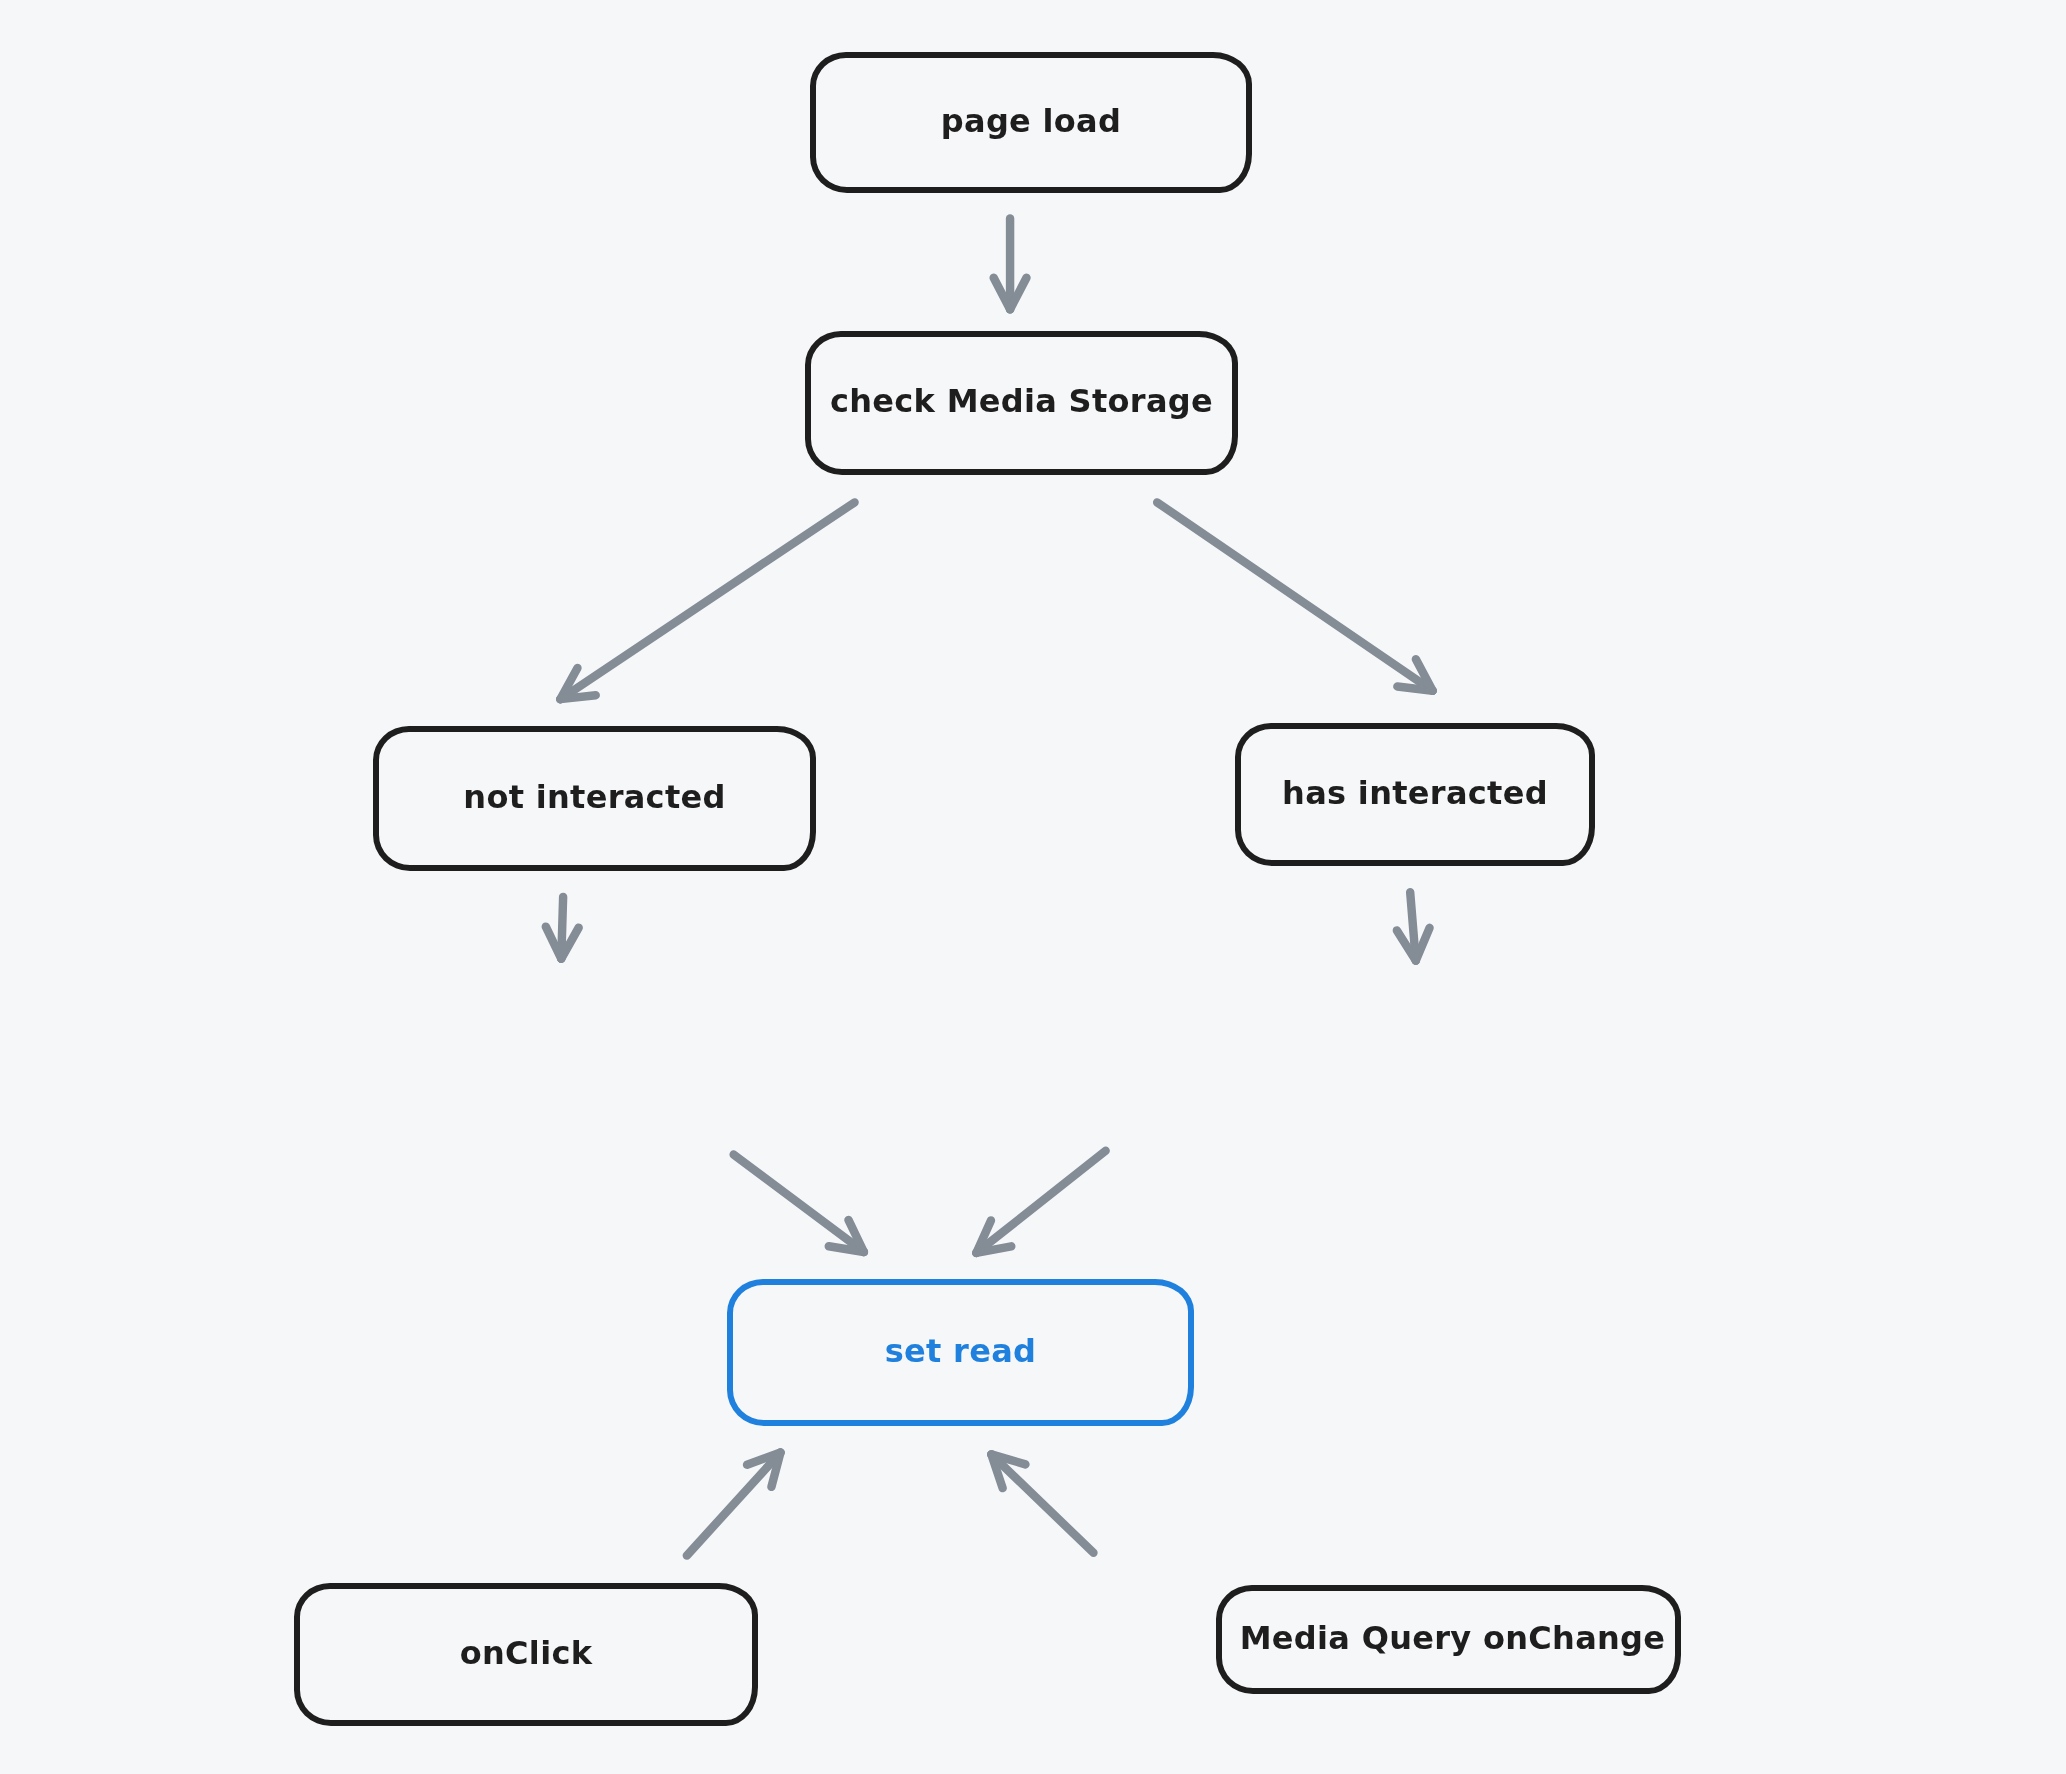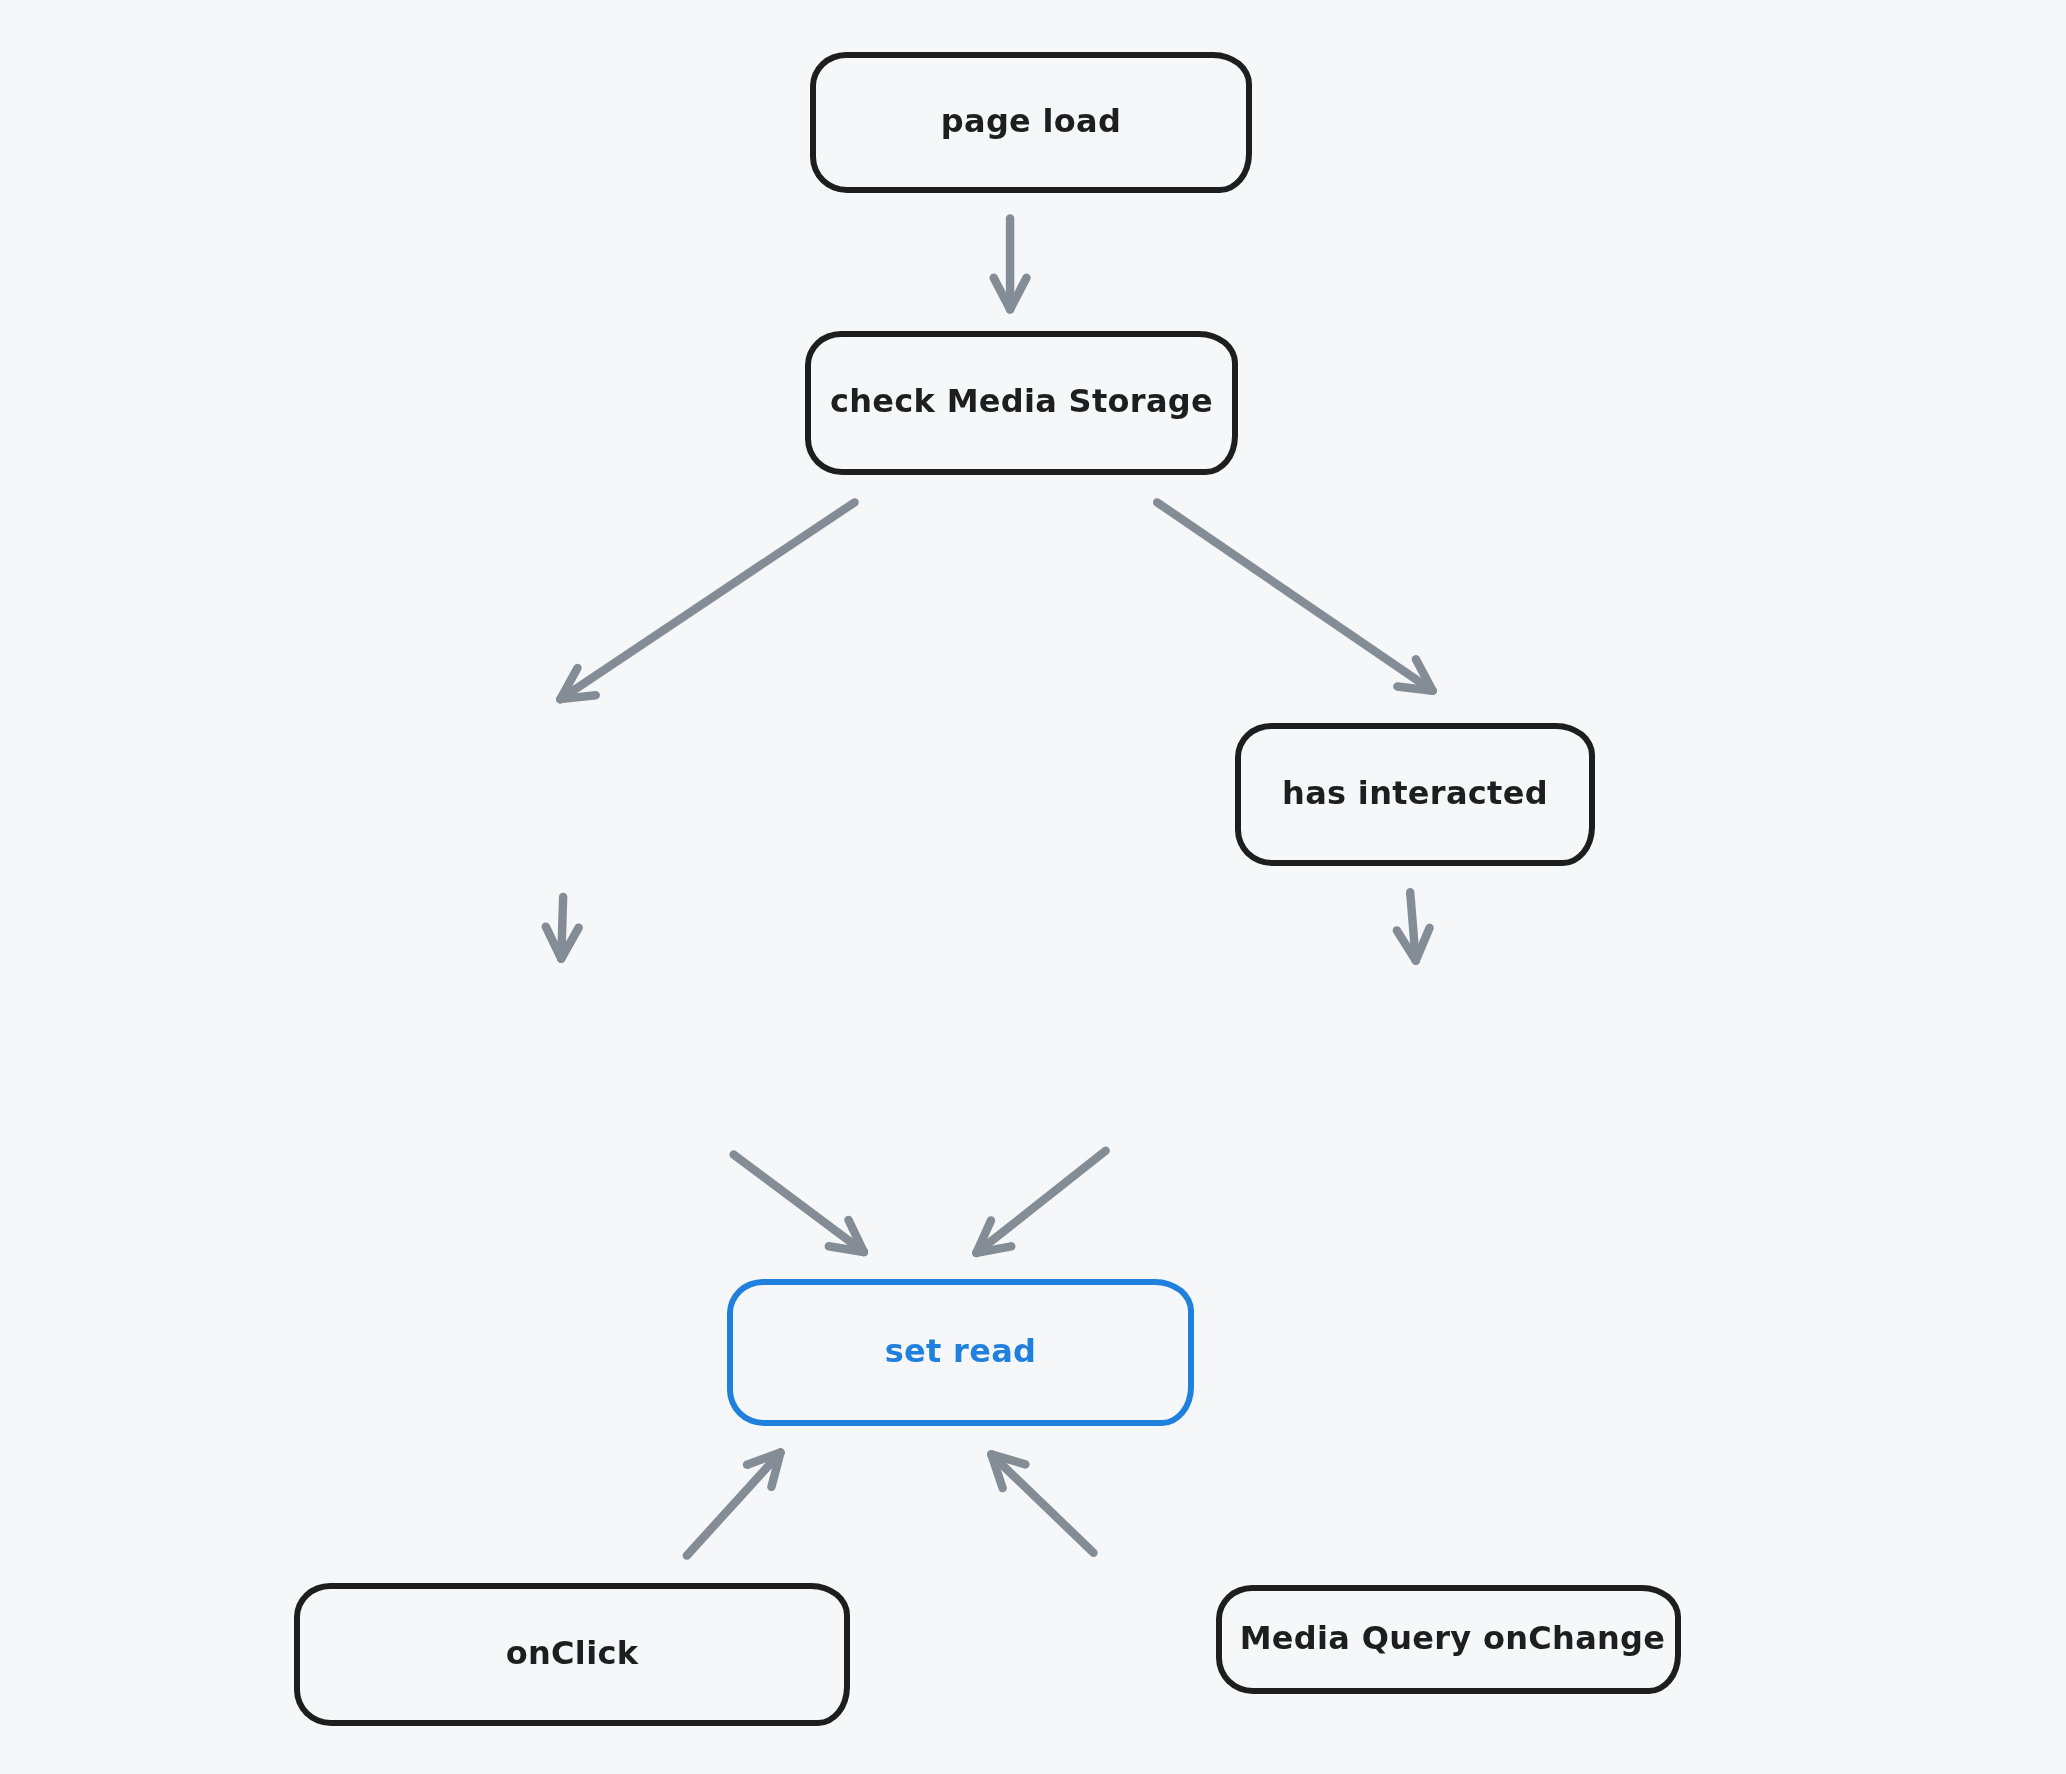--- a/index.html
+++ b/index.html
@@ -106,27 +106,30 @@
         <path d="M 1070.1 1588.0 L 1058 1552"></path>
       </g>
     </svg>
   <div id="nodes">
       <div class="node" style="left: 790px; top: 52px; width: 442px; height: 141px;">
         <span class="label">page load</span>
       </div>
       <div class="node" style="left: 785px; top: 331px; width: 433px; height: 144px;">
         <span class="label">check Media Storage</span>
       </div>
+      <div class="node" style="left: 353px; top: 726px; width: 443px; height: 145px;">
+        <span class="label">not interacted</span>
+      </div>
       <div class="node" style="left: 1215px; top: 723px; width: 360px; height: 143px;">
         <span class="label">has interacted</span>
       </div>
       <div class="node accent" style="left: 707px; top: 1279px; width: 467px; height: 147px;">
         <span class="label">set read</span>
       </div>
-      <div class="node" style="left: 274px; top: 1583px; width: 556px; height: 143px;">
+      <div class="node" style="left: 274px; top: 1583px; width: 464px; height: 143px;">
         <span class="label">onClick</span>
       </div>
       <div class="node" style="left: 1196px; top: 1585px; width: 465px; height: 109px; padding-left: 8px;">
         <span class="label">Media Query onChange</span>
       </div>
     </div>
 </div>
 
 
 </body></html>

